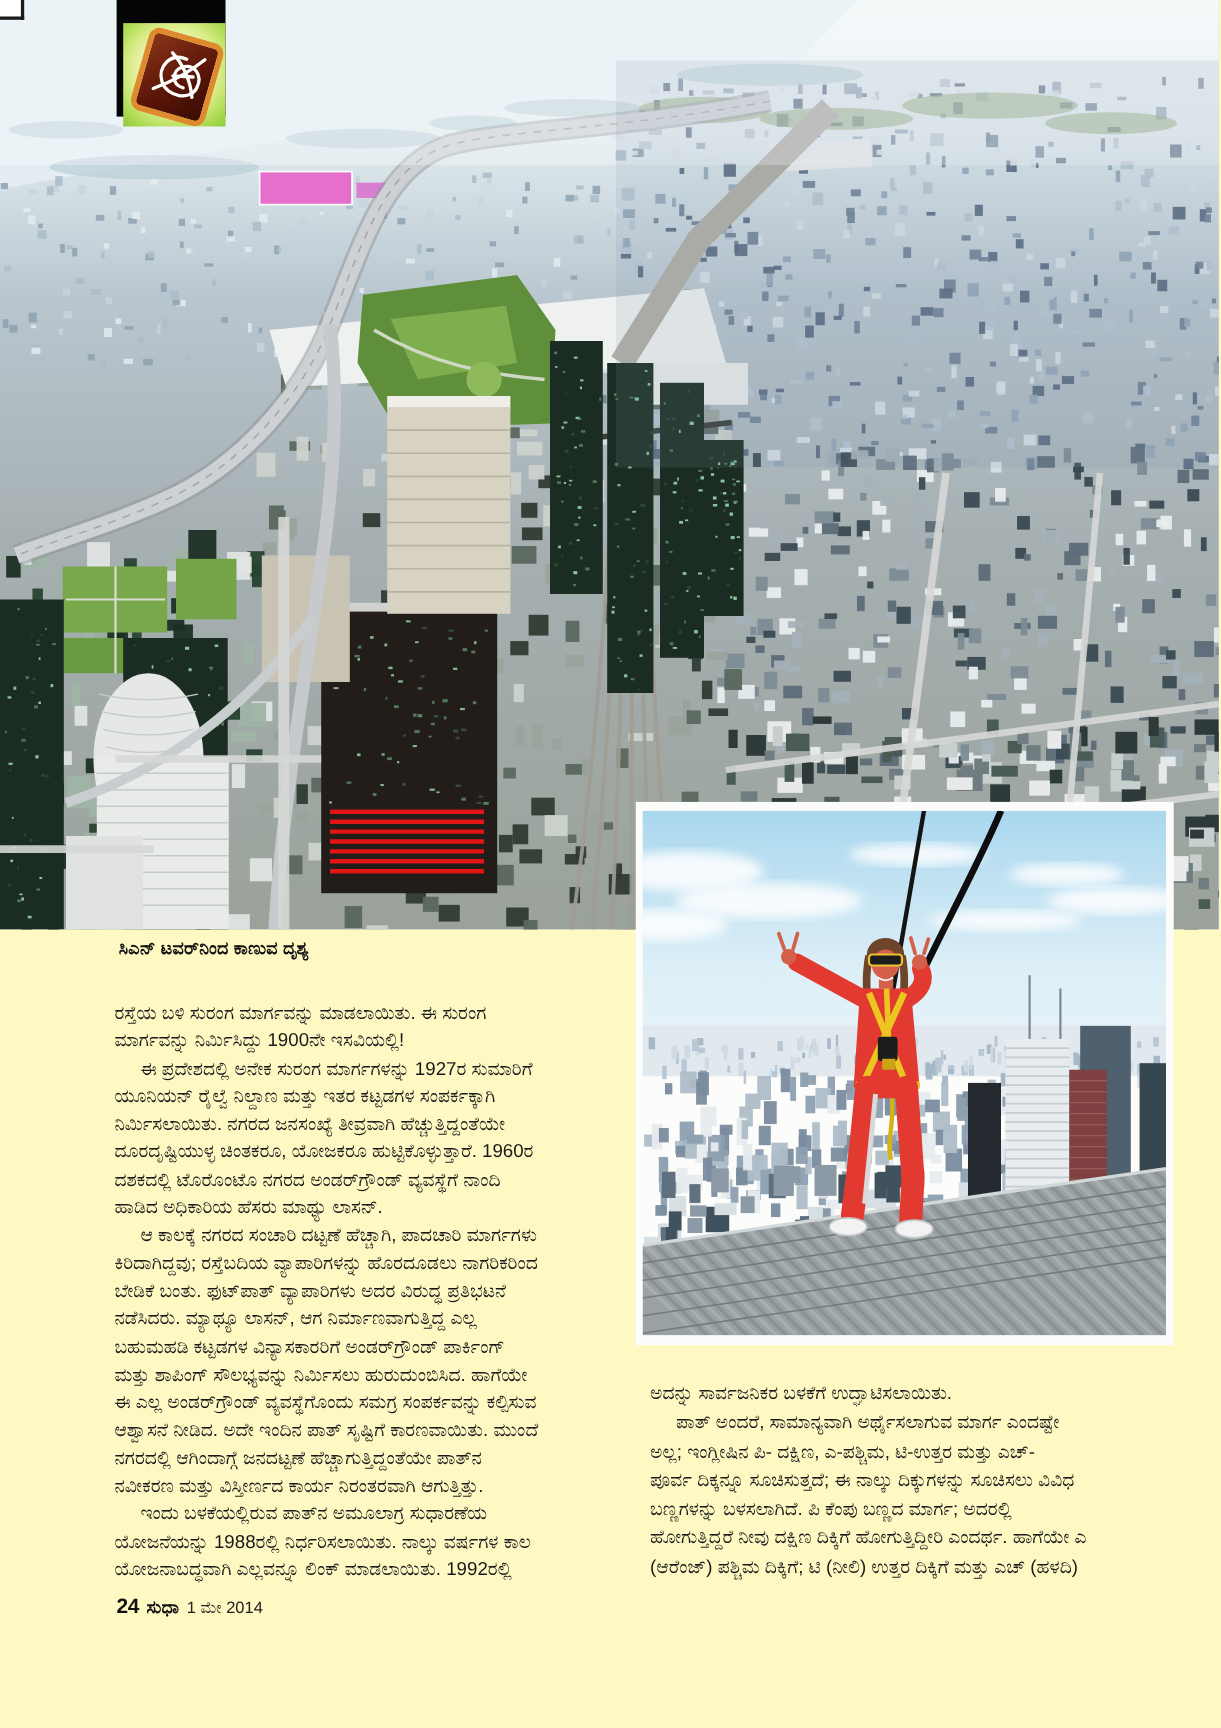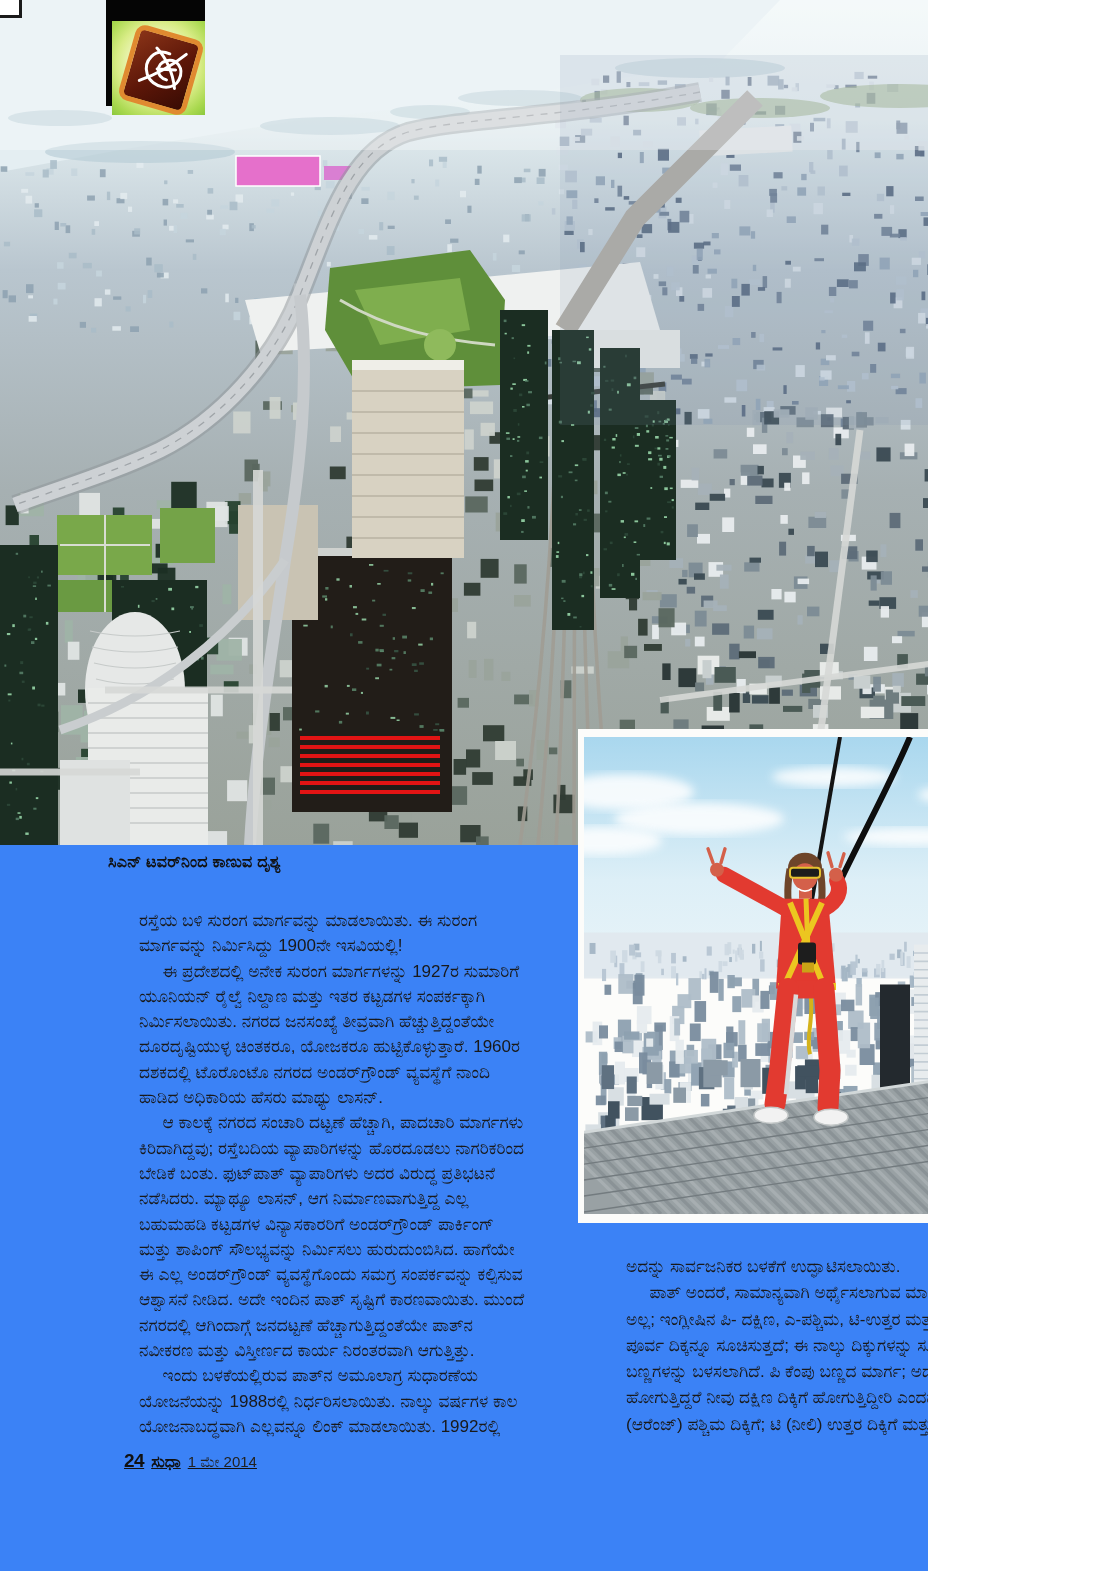--- a/index.html
+++ b/index.html
@@ -1,43 +1,43 @@
 <!DOCTYPE html>
 <html><head>
 <meta charset="utf-8">
 <style>
   html,body{margin:0;padding:0;background:#ffffff;}
-  .page{position:relative;width:928px;height:1571px;background:#3b82f6;overflow:hidden;
+  .page{position:relative;width:1110px;height:1571px;background:#fef9c3;overflow:hidden;
         font-family:"Liberation Sans",sans-serif;}
   
   .aerial{position:absolute;left:0;top:0;width:1108px;height:845px;overflow:hidden;background:#cfd9de;}
   .aerial svg{display:block;width:100%;height:100%;}
   .corner-box{position:absolute;left:0;top:0;width:19px;height:15px;background:#ffffff;
               border-right:3px solid #1a1a1a;border-bottom:3px solid #1a1a1a;}
   
   .logo{position:absolute;left:106px;top:0;width:99px;height:106px;background:#050505;}
   .logo-glow{position:absolute;left:6px;top:21px;width:93px;height:94px;
              background:radial-gradient(circle at 50% 45%, #ffffff 0%, #f6f9d0 30%, #d8ec86 60%, #a8d84e 85%, #8cc83e 100%);}
   .logo-book{position:absolute;left:14px;top:10px;width:60px;height:68px;transform:rotate(16deg);
              border-radius:10px;border:5px solid #e08a30;
              background:linear-gradient(135deg,#8a3418 0%,#5c1608 55%,#380c04 100%);}
   .logo-book svg{position:absolute;left:0;top:0;}
   
   .caption{position:absolute;left:108px;top:853px;font-size:16px;font-weight:bold;color:#111;
            letter-spacing:.2px;}
-  .col{position:absolute;color:#191919;font-size:17px;white-space:pre;overflow:hidden;margin-left:35px;}
+  .col{position:absolute;color:#191919;font-size:17px;white-space:pre;overflow:hidden;}
   .col.left{left:104px;top:908px;width:468px;height:545px;line-height:25.3px;}
   .col.right{left:591px;top:1254px;width:478px;height:200px;line-height:26.3px;}
   
   .edgewalk{position:absolute;left:578px;top:729px;width:489px;height:494px;background:#fcfcfa;
             box-sizing:border-box;padding:8px 7px 9px 6px;}
   .edgewalk .inner{width:100%;height:100%;overflow:hidden;}
   .edgewalk svg{display:block;width:100%;height:100%;}
   
-  .footer{position:absolute;left:124px;top:1450px;color:#111;text-decoration:underline;}
+  .footer{position:absolute;left:106px;top:1450px;color:#111;}
   .footer .num{font-weight:bold;font-size:19px;letter-spacing:-.5px;}
   .footer .mag{font-weight:bold;font-size:16px;margin-left:7px;}
   .footer .date{font-size:15px;margin-left:7px;color:#222;}
 </style>
 </head>
 <body>
 
 <div class="page">
 
   <div class="aerial">

